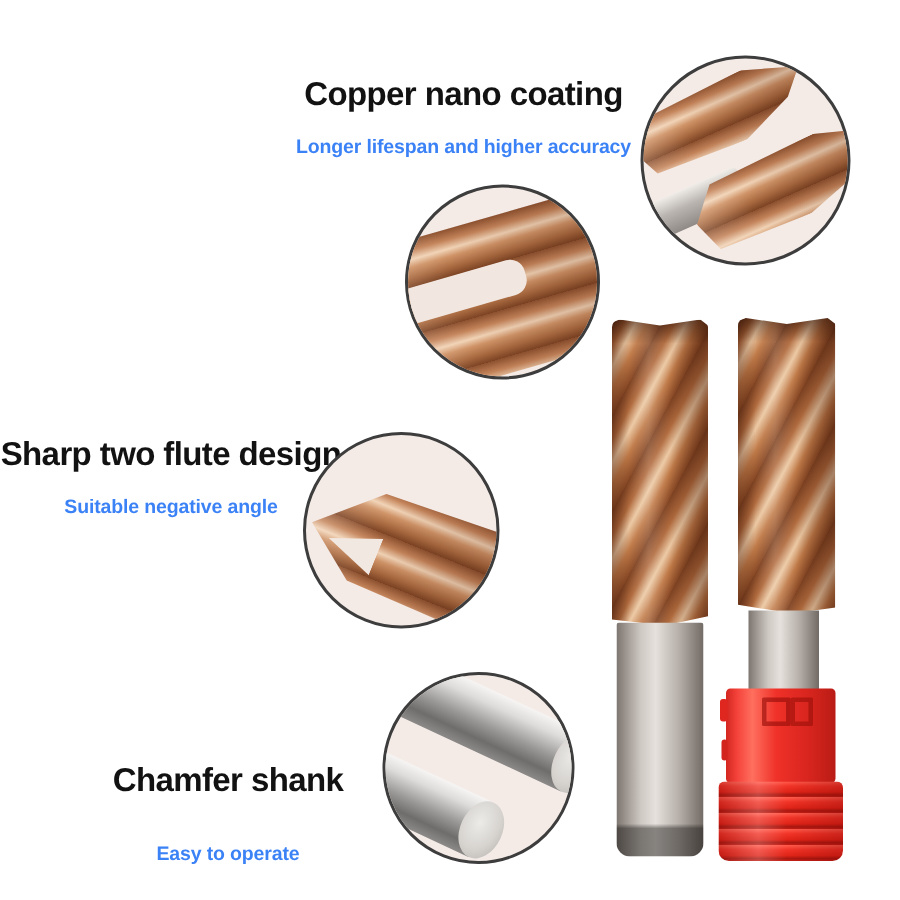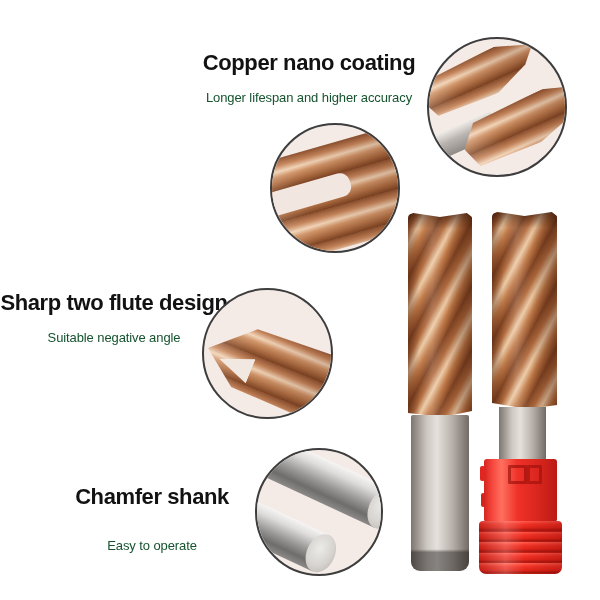--- a/index.html
+++ b/index.html
@@ -7,27 +7,27 @@
     position:relative;width:600px;height:600px;background:#ffffff;overflow:hidden;
     font-family:"Liberation Sans",sans-serif;color:#161616;
   }
   
   .feature{position:absolute;text-align:center;}
   .feature h2{
     margin:0;font-size:22px;line-height:26px;font-weight:bold;
     letter-spacing:-0.4px;color:#121212;
   }
   .feature p{
-    margin:14px 0 0 0;font-size:13px;line-height:15px;font-weight:normal;
-    letter-spacing:-0.1px;color:#14532d;
+    margin:14px 0 0 0;font-size:13px;line-height:15px;font-weight:bold;
+    letter-spacing:-0.1px;color:#3b82f6;
   }
   .f1{left:169px;top:50px;width:280px;}
   .f2{left:15px;top:162px;width:280px;}
   .f3{left:-26px;top:290px;width:280px;}
-  .f4{left:12px;top:484px;width:280px;}
+  .f4{left:12px;top:507px;width:280px;}
   .f4 p{margin-top:28px;}
   
   .callout{
     position:absolute;border-radius:50%;border:2px solid #3d3d3d;
     background:#f4ebe7;overflow:hidden;box-sizing:border-box;
   }
   .c1{left:427px;top:37px;width:140px;height:140px;}
   .c2{left:270px;top:123px;width:130px;height:130px;}
   .c3{left:202px;top:288px;width:131px;height:131px;}
   .c4{left:255px;top:448px;width:128px;height:128px;}

